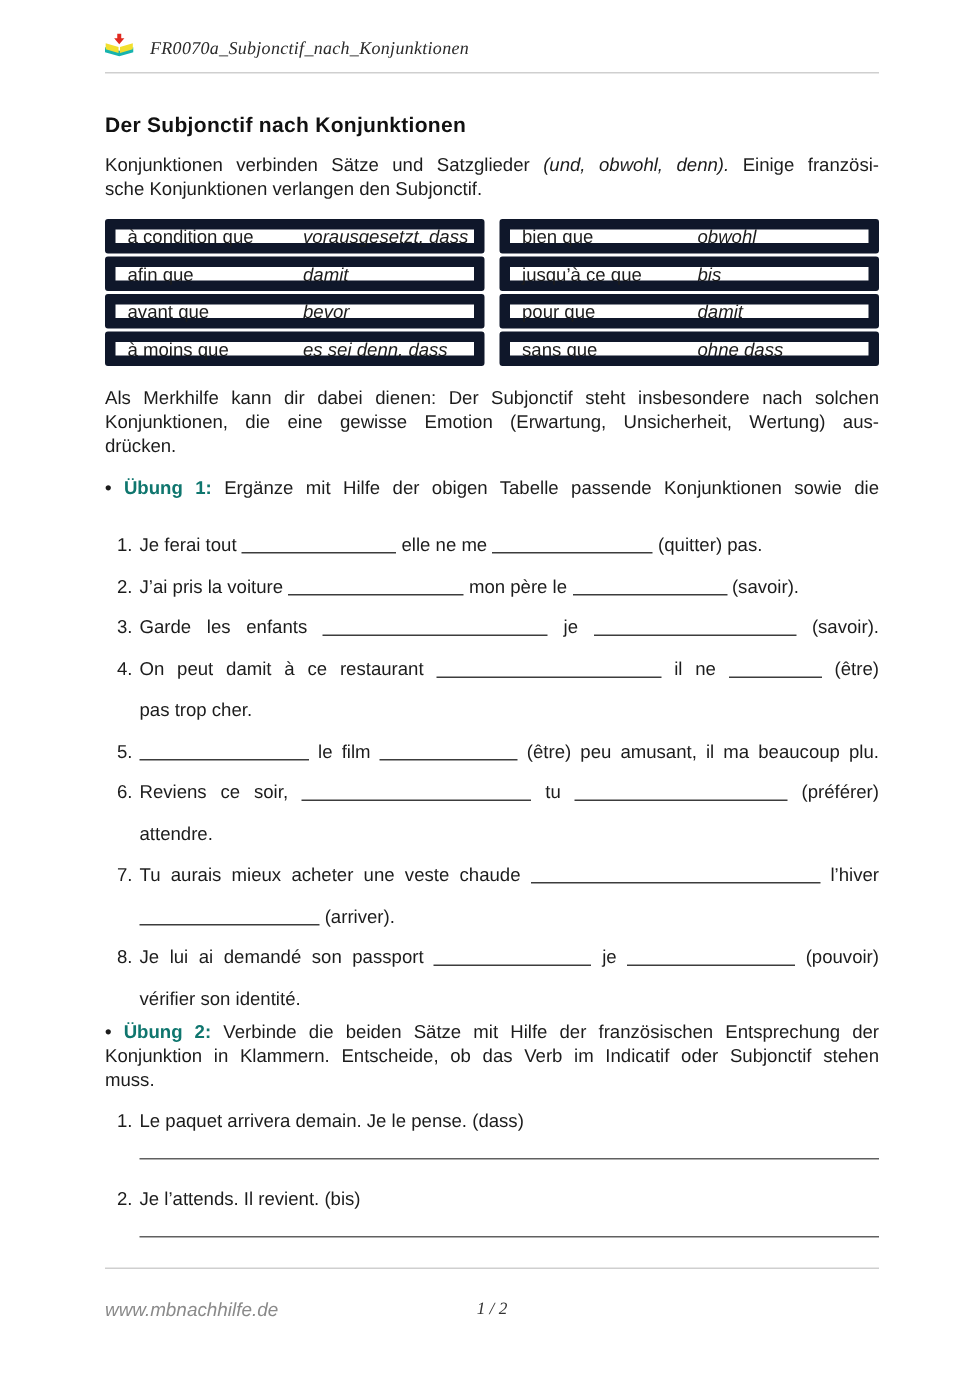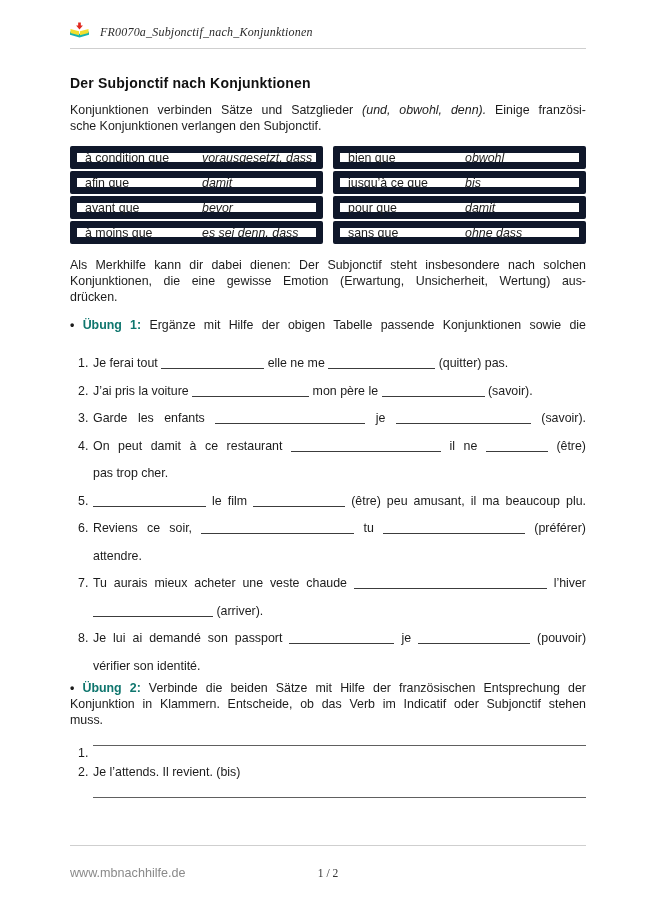--- a/index.html
+++ b/index.html
@@ -51,21 +51,21 @@
     border-bottom:1.2px solid #3c3c3c;
     vertical-align:-2px;
   }
   
   #u2-items{margin:11px 0 0 8px;}
   .u2-item{margin-bottom:18px;}
   .u2-item .ex-num{line-height:16px;}
   .u2-sentence{line-height:16px;}
   .answer-line{border-bottom:1.1px solid #606060;margin-top:17px;margin-bottom:2px;}
   
-  .doc-footer{position:absolute;left:70px;right:59px;top:845px;}
+  .doc-footer{position:absolute;left:70px;right:59px;top:845px;font-style:italic;}
   .footer-rule{border:none;border-top:1px solid #cfcfcf;margin:0;}
   .footer-row{position:relative;margin-top:20px;height:16px;}
   .footer-url{color:#8a8a8a;font-size:12.6px;}
   .footer-page{
     position:absolute;left:50%;transform:translateX(-50%);
     font-family:"Liberation Serif","DejaVu Serif",serif;
     font-size:11.5px;color:#333;top:1px;
   }
   .logo{flex:none;display:inline-block;}
 </style>
@@ -184,20 +184,21 @@
 
   <div class="rt" id="rt-u2head">
       <div class="rt-line just"><span class="st-b">• </span><span class="st-bb">Übung 2:</span><span> Verbinde die beiden Sätze mit Hilfe der französischen Entsprechung der</span></div>
       <div class="rt-line just"><span>Konjunktion in Klammern. Entscheide, ob das Verb im Indicatif oder Subjonctif stehen</span></div>
       <div class="rt-line"><span>muss.</span></div>
     </div>
 
   <div id="u2-items">
       <div class="ex-item u2-item">
         <span class="ex-num">1.</span>
+        <div class="u2-sentence">Le paquet arrivera demain. Je le pense. (dass)</div>
         <div class="answer-line"></div>
       </div>
       <div class="ex-item u2-item">
         <span class="ex-num">2.</span>
         <div class="u2-sentence">Je l’attends. Il revient. (bis)</div>
         <div class="answer-line"></div>
       </div>
     </div>
 
   <footer class="doc-footer">

